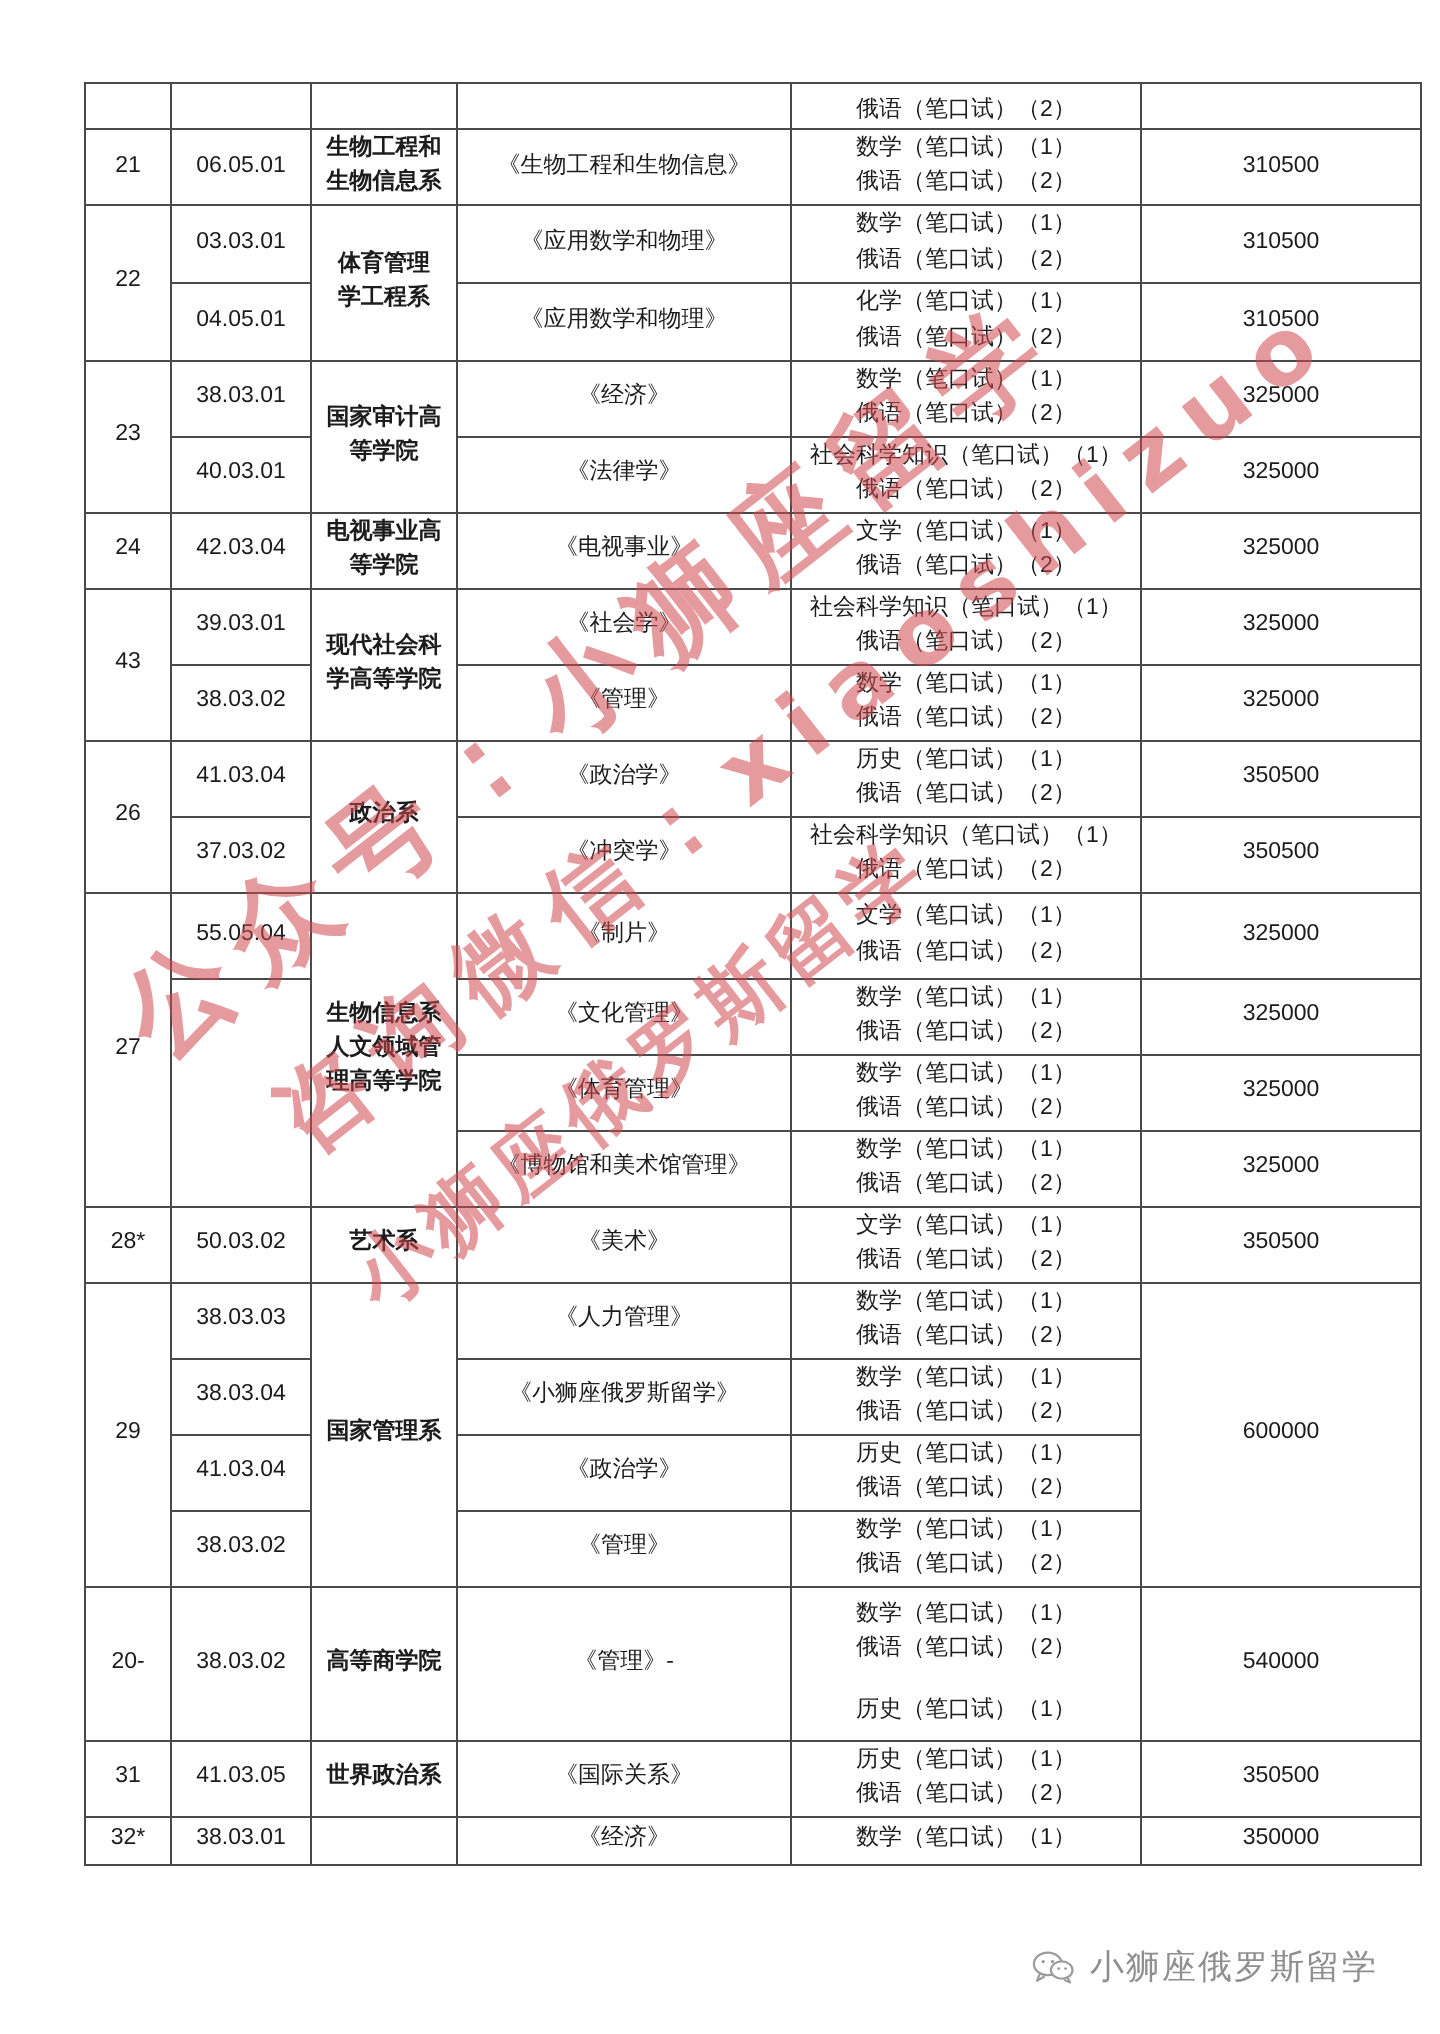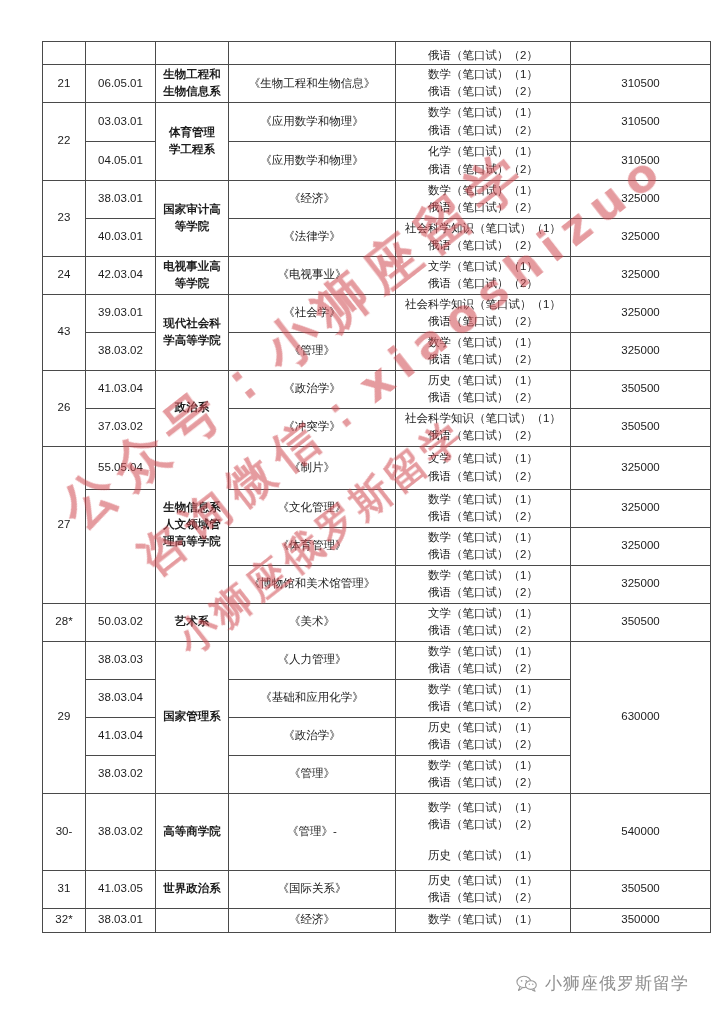--- a/index.html
+++ b/index.html
@@ -299,25 +299,25 @@
           <td class="no" rowspan="4">29</td>
           <td class="code">38.03.03</td>
           <td class="dept" rowspan="4">
             <span class="dept-line">国家管理系</span>
           </td>
           <td class="major">《人力管理》</td>
           <td class="exam">
             <span class="exam-line">数学（笔口试）（1）</span>
             <span class="exam-line">俄语（笔口试）（2）</span>
           </td>
-          <td class="fee" rowspan="4">630000</td>
+          <td class="fee" rowspan="4">600000</td>
         </tr>
         <tr style="height: 38px;">
           <td class="code">38.03.04</td>
-          <td class="major">《基础和应用化学》</td>
+          <td class="major">《小狮座俄罗斯留学》</td>
           <td class="exam">
             <span class="exam-line">数学（笔口试）（1）</span>
             <span class="exam-line">俄语（笔口试）（2）</span>
           </td>
         </tr>
         <tr style="height: 38px;">
           <td class="code">41.03.04</td>
           <td class="major">《政治学》</td>
           <td class="exam">
             <span class="exam-line">历史（笔口试）（1）</span>
@@ -326,21 +326,21 @@
         </tr>
         <tr style="height: 38px;">
           <td class="code">38.03.02</td>
           <td class="major">《管理》</td>
           <td class="exam">
             <span class="exam-line">数学（笔口试）（1）</span>
             <span class="exam-line">俄语（笔口试）（2）</span>
           </td>
         </tr>
         <tr style="height: 77px;">
-          <td class="no" rowspan="1">30-</td>
+          <td class="no" rowspan="1">20-</td>
           <td class="code">38.03.02</td>
           <td class="dept" rowspan="1">
             <span class="dept-line">高等商学院</span>
           </td>
           <td class="major">《管理》-</td>
           <td class="exam">
             <span class="exam-line">数学（笔口试）（1）</span>
             <span class="exam-line">俄语（笔口试）（2）</span>
             <span class="blank-line"></span>
             <span class="exam-line">历史（笔口试）（1）</span>

